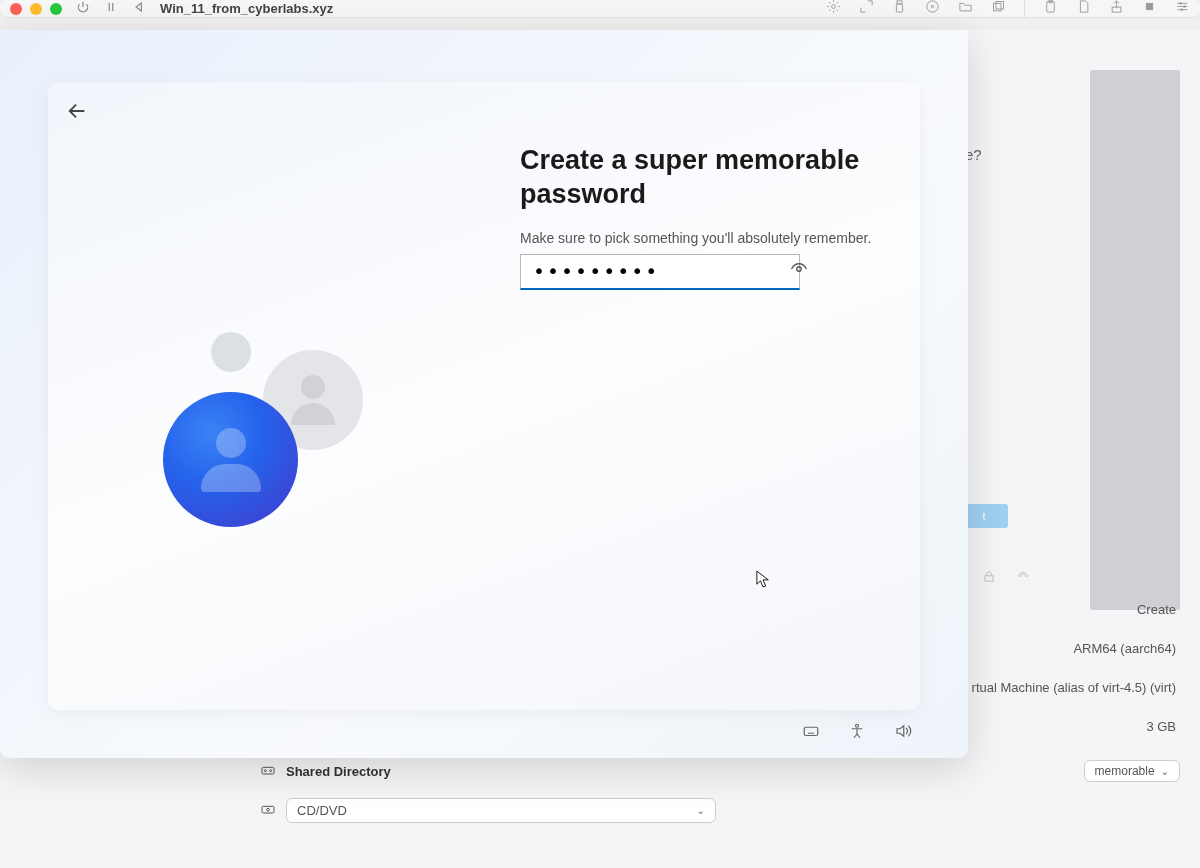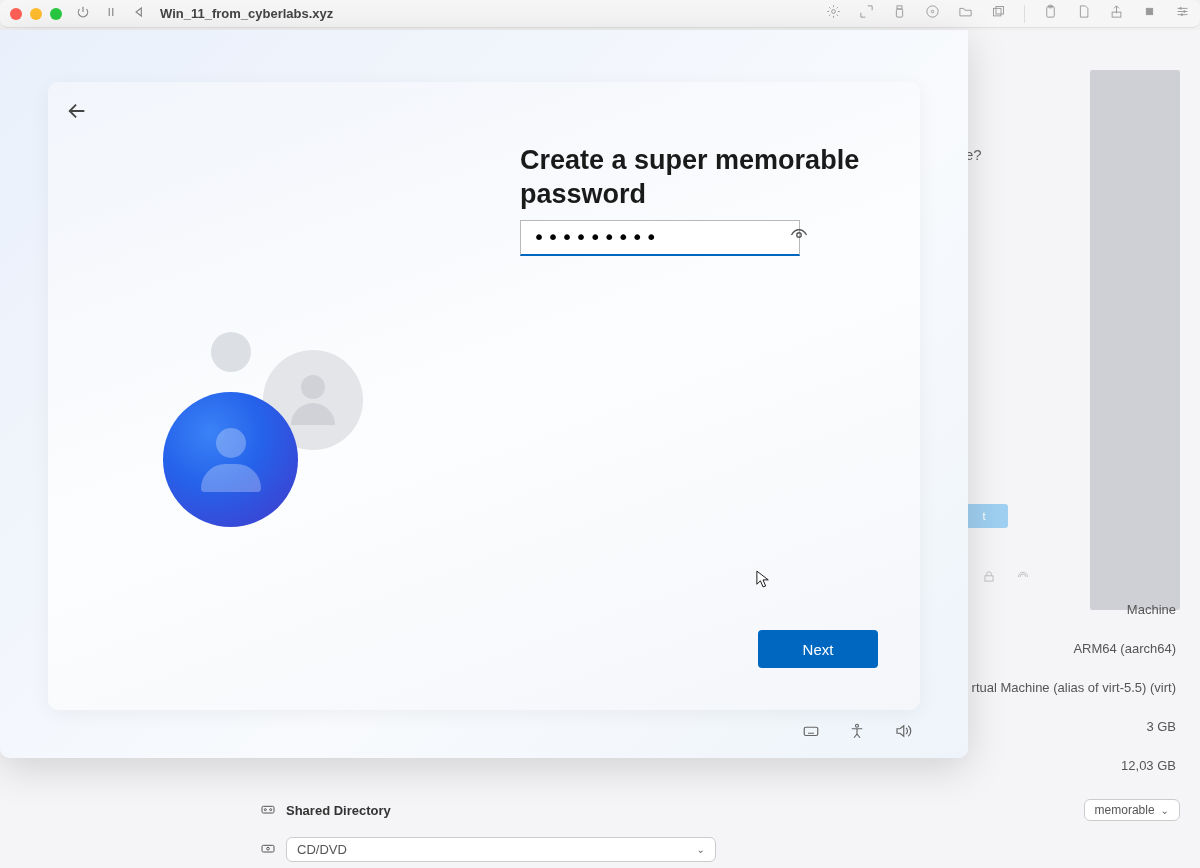--- a/index.html
+++ b/index.html
@@ -1,19 +1,19 @@
 <!DOCTYPE html>
 <html><head>
 <meta charset="utf-8">
 <style>
 * { margin: 0; padding: 0; box-sizing: border-box; font-family: -apple-system, BlinkMacSystemFont, "Segoe UI", sans-serif; }
 body { background: #f0f0f0; width: 1200px; height: 868px; overflow: hidden; position: relative; }
 
 
-.host-toolbar { position: absolute; top: 0; left: 0; right: 0; height: 28px; background: #f6f6f6; display: flex; align-items: center; padding: 0 10px; border-bottom: 1px solid #e0e0e0; border-radius: 8px; }
+.host-toolbar { position: absolute; top: 0; left: 0; right: 0; height: 18px; background: #f6f6f6; display: flex; align-items: center; padding: 0 10px; border-bottom: 1px solid #e0e0e0; border-radius: 8px; }
 .traffic-lights { display: flex; gap: 8px; margin-right: 14px; }
 .tl { width: 12px; height: 12px; border-radius: 50%; }
 .tl.red { background: #ff5f57; }
 .tl.yellow { background: #febc2e; }
 .tl.green { background: #28c840; }
 .host-icons-left { display: flex; gap: 14px; align-items: center; color: #888; }
 .host-icons-left .ico svg { width: 14px; height: 14px; stroke: #888; }
 .vm-title { font-size: 13px; font-weight: 600; color: #444; margin-left: 14px; }
 .host-icons-right { margin-left: auto; display: flex; gap: 18px; align-items: center; color: #999; }
 .host-icons-right .ico svg { width: 15px; height: 15px; stroke: #999; }
@@ -165,33 +165,30 @@
         <path d="M8 10V7a4 4 0 0 1 8 0v3"></path>
       </svg>
     <svg viewBox="0 0 24 24" stroke-width="1.5">
         <path d="M4 12a8 8 0 0 1 16 0"></path>
         <path d="M7 12a5 5 0 0 1 10 0"></path>
       </svg>
   </div>
 
   <div class="host-info">
     <div class="info-row">
-        <span class="val">Machine</span>
+        <span class="val">Create</span>
       </div>
     <div class="info-row">
         <span class="val">ARM64 (aarch64)</span>
       </div>
     <div class="info-row">
-        <span class="val">rtual Machine (alias of virt-5.5) (virt)</span>
+        <span class="val">rtual Machine (alias of virt-4.5) (virt)</span>
       </div>
     <div class="info-row">
         <span class="val">3 GB</span>
-      </div>
-    <div class="info-row">
-        <span class="val">12,03 GB</span>
       </div>
 
     <div class="shared-dir-row">
       <span class="hd-icon"><svg viewBox="0 0 24 24" fill="none" stroke="#555" stroke-width="1.5">
             <rect x="3" y="8" width="18" height="10" rx="2"></rect>
             <circle cx="8" cy="13" r="1.5"></circle>
             <circle cx="16" cy="13" r="1.5"></circle>
           </svg></span>
       <span class="label">Shared Directory</span>
       <span class="spacer"></span>
@@ -235,32 +232,32 @@
       <div class="big-blue">
         <div class="person-blue">
             <div class="head"></div>
             <div class="body"></div>
           </div>
       </div>
     </div>
 
     <div class="oobe-content">
       <h1 class="oobe-title">Create a super memorable password</h1>
+      <p class="oobe-sub">Make sure to pick something you'll absolutely remember.</p>
       <div class="pw-wrap">
         <input type="text" class="pw-input" value="•••••••••" style="">
         <span class="eye-btn">
           <svg viewBox="0 0 24 24" fill="none" stroke-width="1.8">
               <path d="M2 12s3.5-7 10-7 10 7 10 7"></path>
               <circle cx="12" cy="12" r="3"></circle>
             </svg>
         </span>
       </div>
     </div>
 
-    <button class="next-btn">Next</button>
   </div>
 
   <div class="vm-corner-icons">
     <span><svg viewBox="0 0 24 24" stroke-width="1.6">
           <rect x="3" y="7" width="18" height="11" rx="2"></rect>
           <line x1="7" y1="11" x2="7" y2="11"></line>
           <line x1="11" y1="11" x2="11" y2="11"></line>
           <line x1="15" y1="11" x2="15" y2="11"></line>
           <line x1="8" y1="15" x2="16" y2="15"></line>
         </svg></span>

